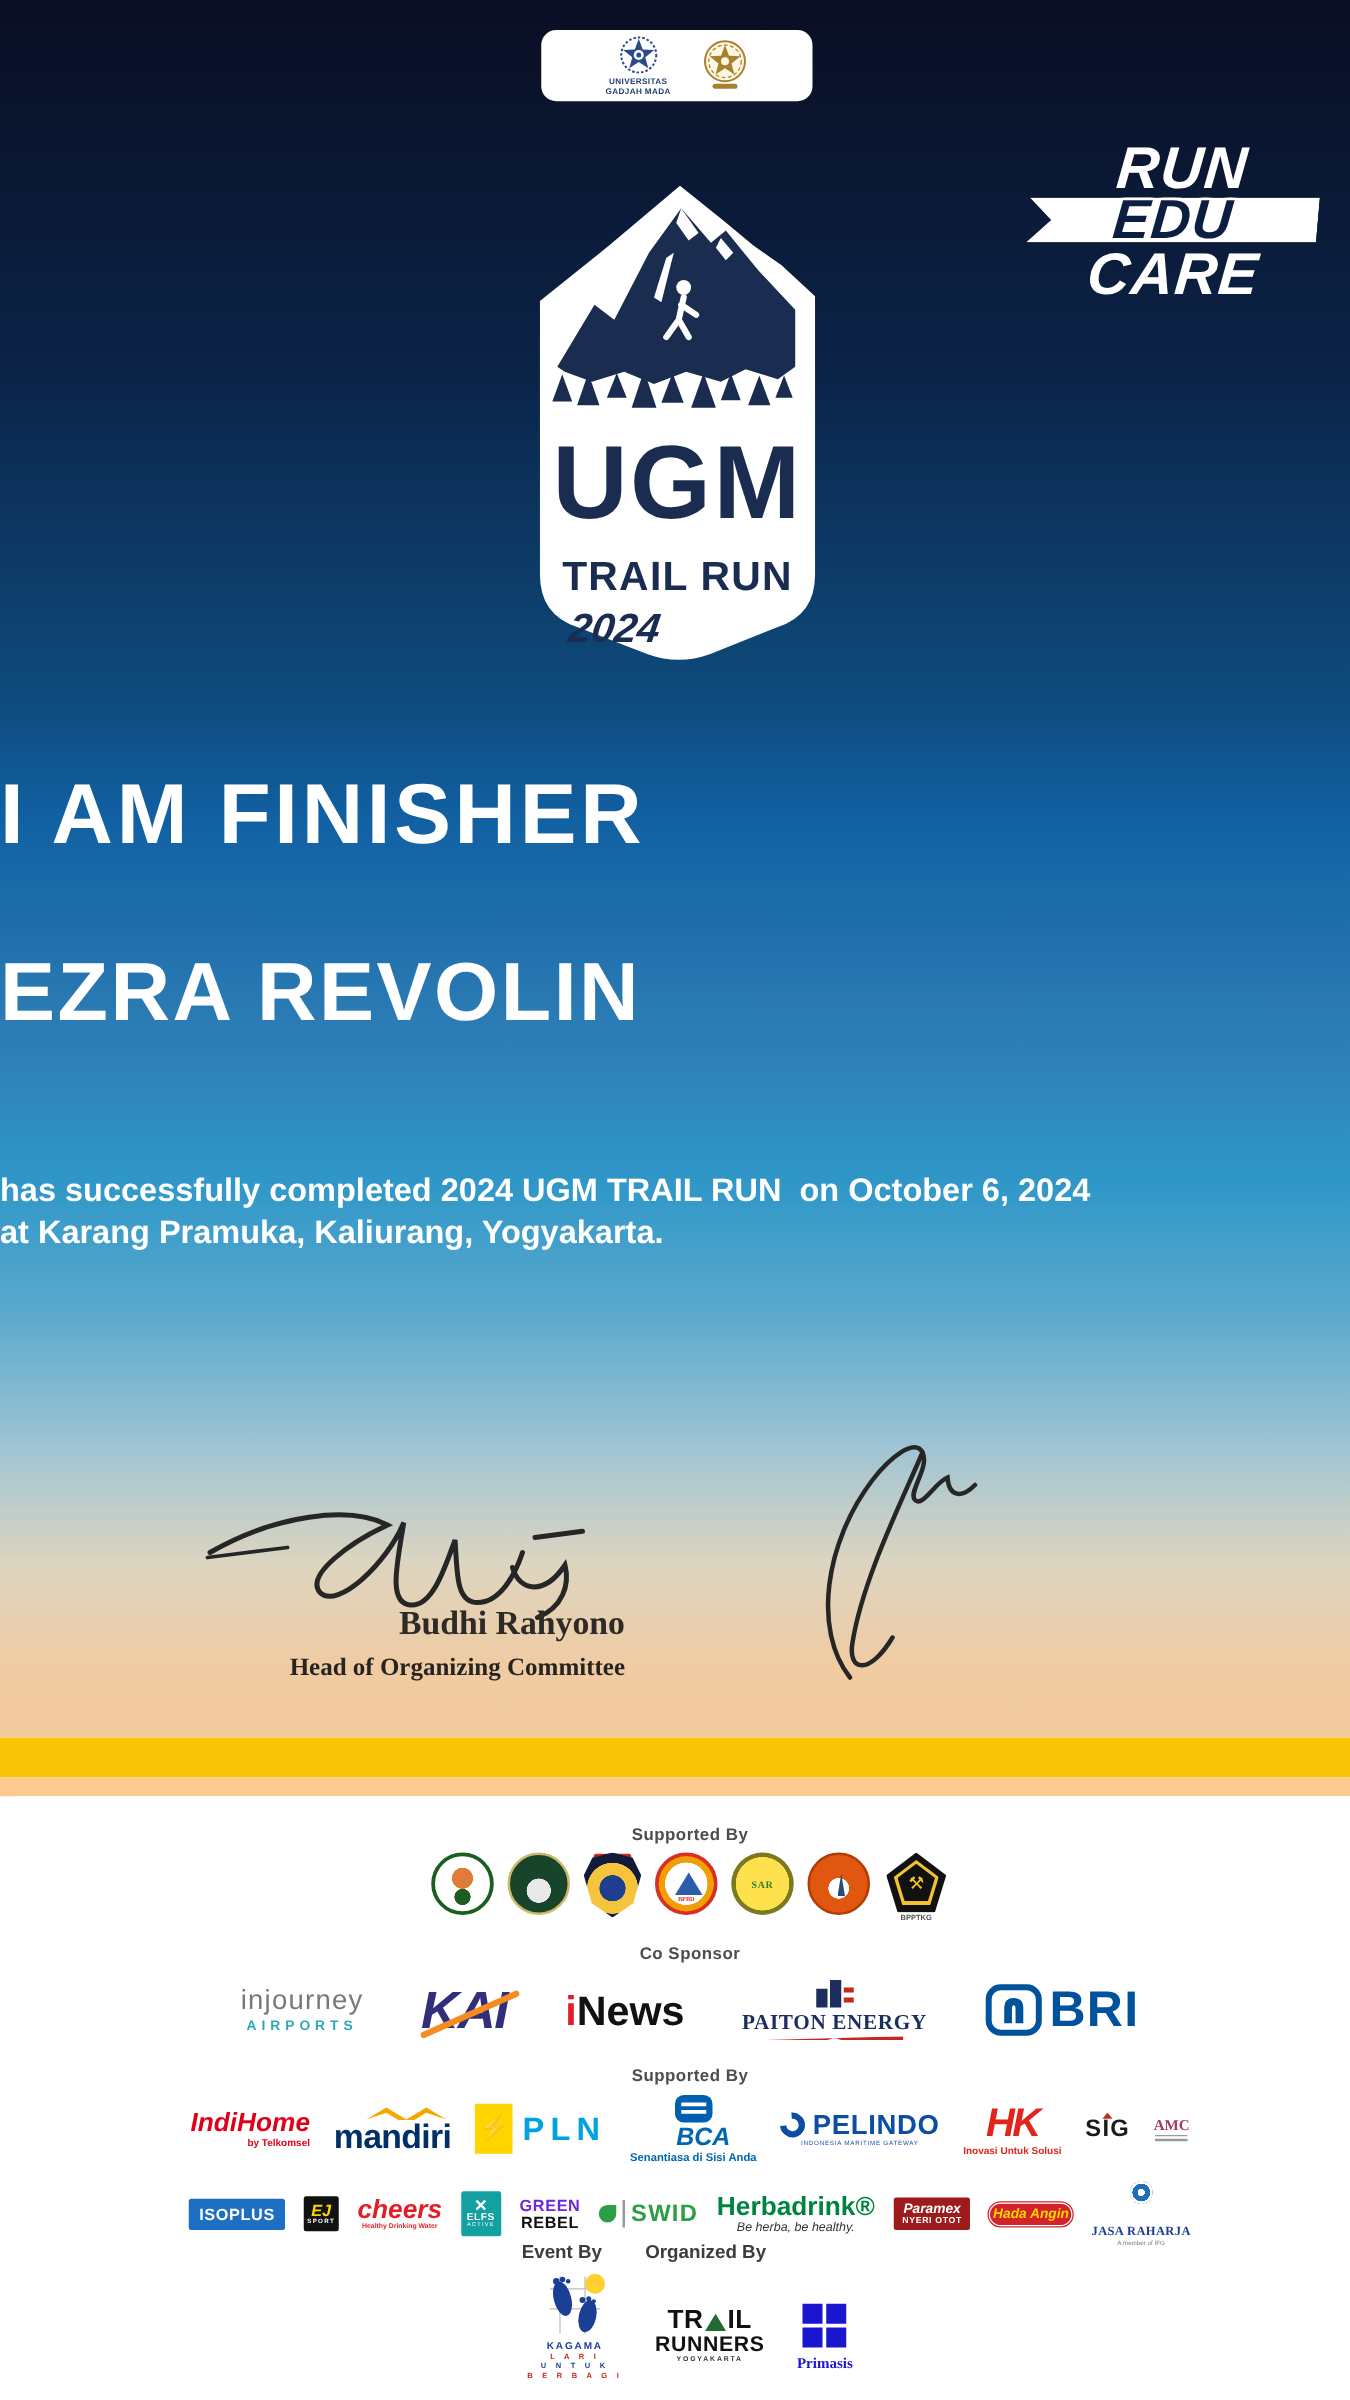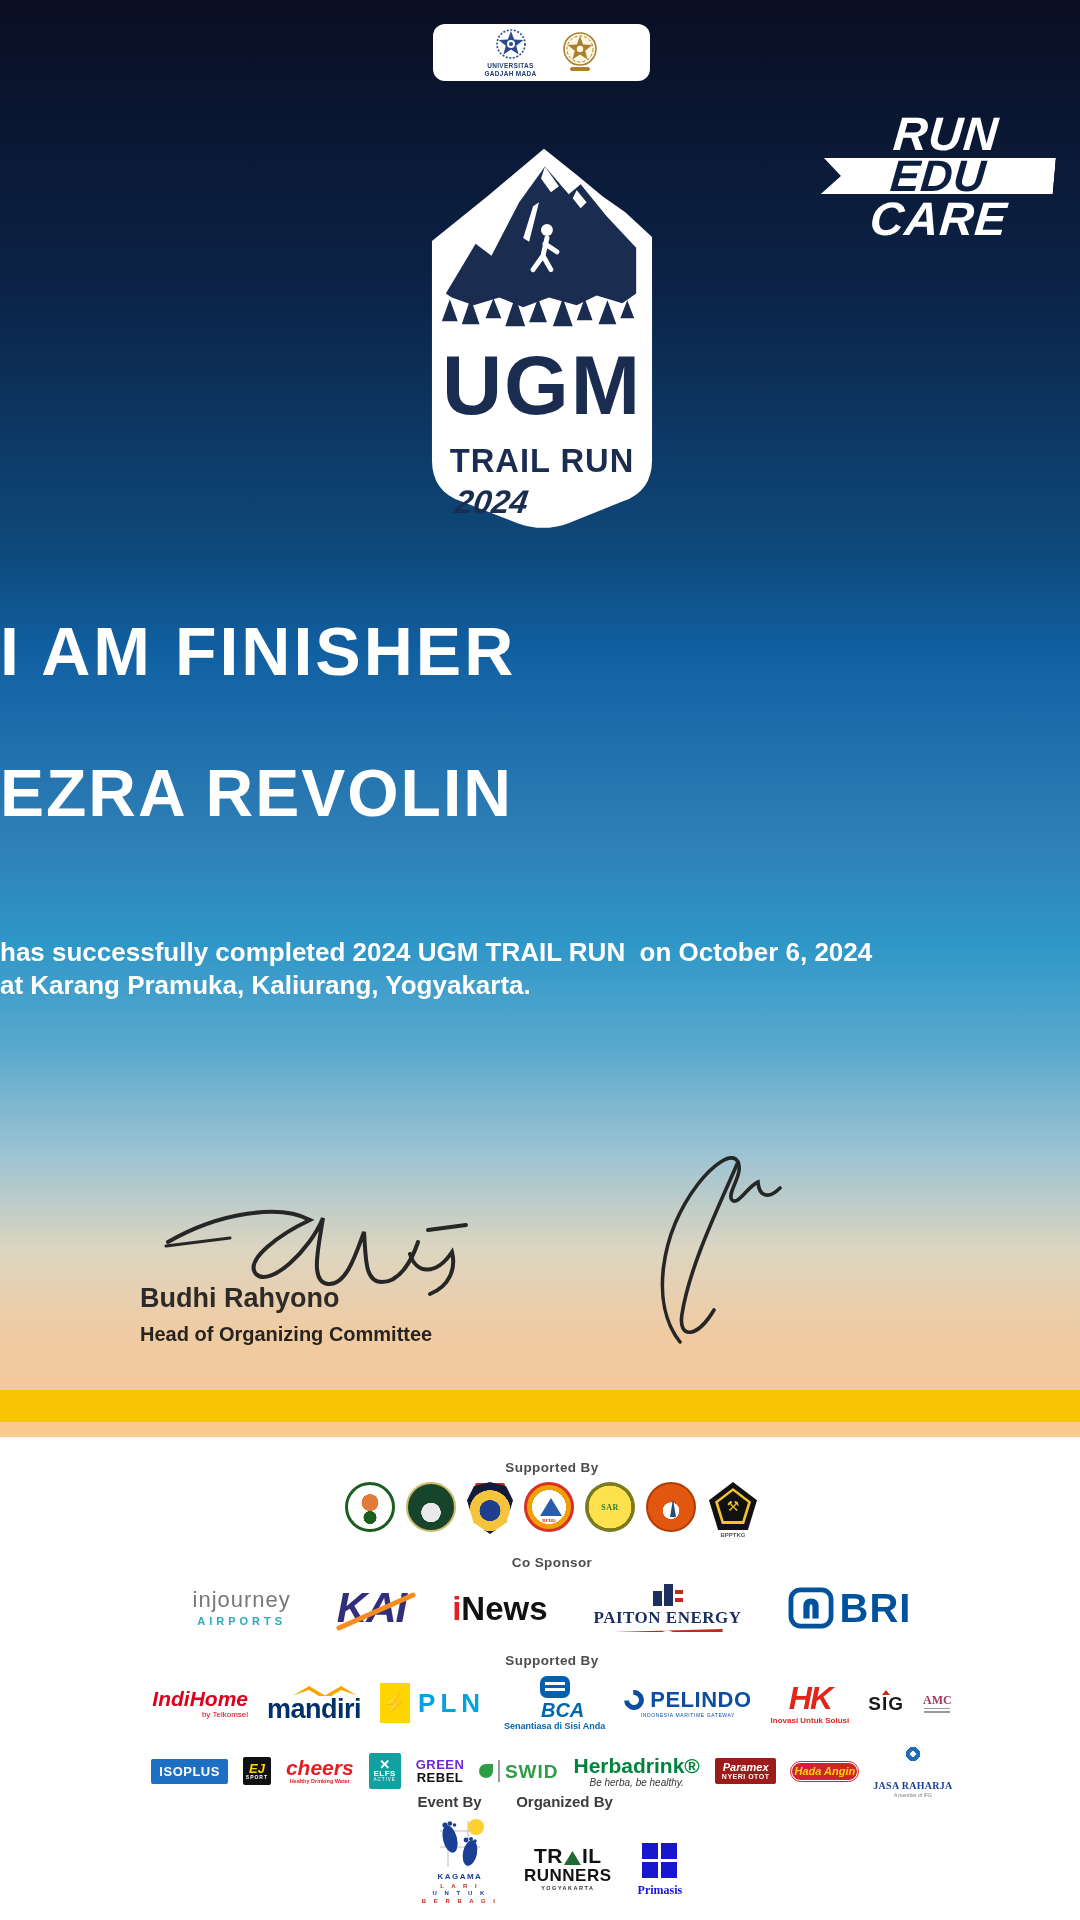--- a/index.html
+++ b/index.html
@@ -49,21 +49,21 @@
   
   .white-center{left:0;right:0;text-align:left;color:#ffffff;}
   #cert-title{top:612px;font-size:68px;font-weight:700;letter-spacing:3px;}
   #cert-name{top:755px;font-size:66px;font-weight:700;letter-spacing:2px;}
   .cert-line{font-size:26px;font-weight:700;line-height:33px;white-space:pre-wrap;}
   #cert-body{top:936px;}
 
   
   .sig-name{font-size:27px;font-weight:700;color:#2d2a27;}
   .sig-role{font-size:20px;font-weight:700;color:#262420;margin-top:9px;}
-  .sig-col{text-align:left;}
+  .sig-col{text-align:right;font-family:Liberation Serif, serif;}
   #sig-left{left:140px;top:1283px;width:360px;}
   #sig-right{left:570px;top:1283px;width:360px;}
   #sig-left-svg{left:160px;top:1190px;}
   #sig-right-svg{left:618px;top:1142px;}
 
   
   .flabel{position:absolute;left:0;right:0;text-align:center;font-size:13.5px;font-weight:700;color:#4d4d4d;letter-spacing:.4px;}
   .frow{position:absolute;left:0;right:0;display:flex;justify-content:center;align-items:center;}
   #lbl-sup1{top:23px;}
   #row-circles{top:45px;gap:11px;align-items:flex-start;}
@@ -118,21 +118,21 @@
   .paiton-icon .r1{position:absolute;left:22px;bottom:12px;width:8px;height:4px;background:#c22a1e;}
   .paiton-icon .r2{position:absolute;left:22px;bottom:4px;width:8px;height:4px;background:#c22a1e;}
   .paiton-name{font-family:"Liberation Serif",serif;font-size:17px;font-weight:700;color:#1b2f5e;letter-spacing:.5px;}
   .paiton-rule{width:110px;height:3px;background:#c22a1e;margin-top:3px;clip-path:polygon(0 100%,100% 0,100% 100%,55% 100%,50% 40%,45% 100%);}
   .bri-wrap{flex-direction:row;gap:6px;}
   .bri-icon{flex:none;}
   .bri-name{font-size:40px;font-weight:700;color:#00529c;letter-spacing:1px;}
 
   
   .indihome-name{font-size:21px;font-weight:700;color:#e0001b;font-style:italic;}
-  .indihome-sub{font-size:8px;font-weight:400;color:#e0001b;align-self:flex-end;margin-top:2px;}
+  .indihome-sub{font-size:8px;font-weight:700;color:#e0001b;align-self:flex-end;margin-top:2px;}
   .mandiri-wave{width:64px;height:12px;background:#f7a600;align-self:flex-end;margin-right:4px;
     clip-path:polygon(0 100%,25% 20%,50% 100%,75% 20%,100% 100%,75% 55%,50% 135%,25% 55%);}
   .mandiri-name{font-size:27px;font-weight:700;color:#003066;letter-spacing:-.5px;}
   .pln-wrap{flex-direction:row;gap:8px;}
   .pln-box{width:30px;height:40px;background:#ffd500;display:flex;align-items:center;justify-content:center;color:#d71920;font-size:20px;flex:none;}
   .pln-name{font-size:26px;font-weight:700;color:#00a2e0;letter-spacing:5px;}
   .bca-icon{width:30px;height:22px;background:#0060af;border-radius:7px;margin-bottom:2px;position:relative;}
   .bca-icon::before{content:"";position:absolute;left:5px;top:6px;width:20px;height:3px;background:#fff;}
   .bca-icon::after{content:"";position:absolute;left:5px;top:12px;width:20px;height:3px;background:#fff;}
   .bca-name{font-size:20px;font-weight:700;font-style:italic;color:#0066ae;margin-left:16px;}

